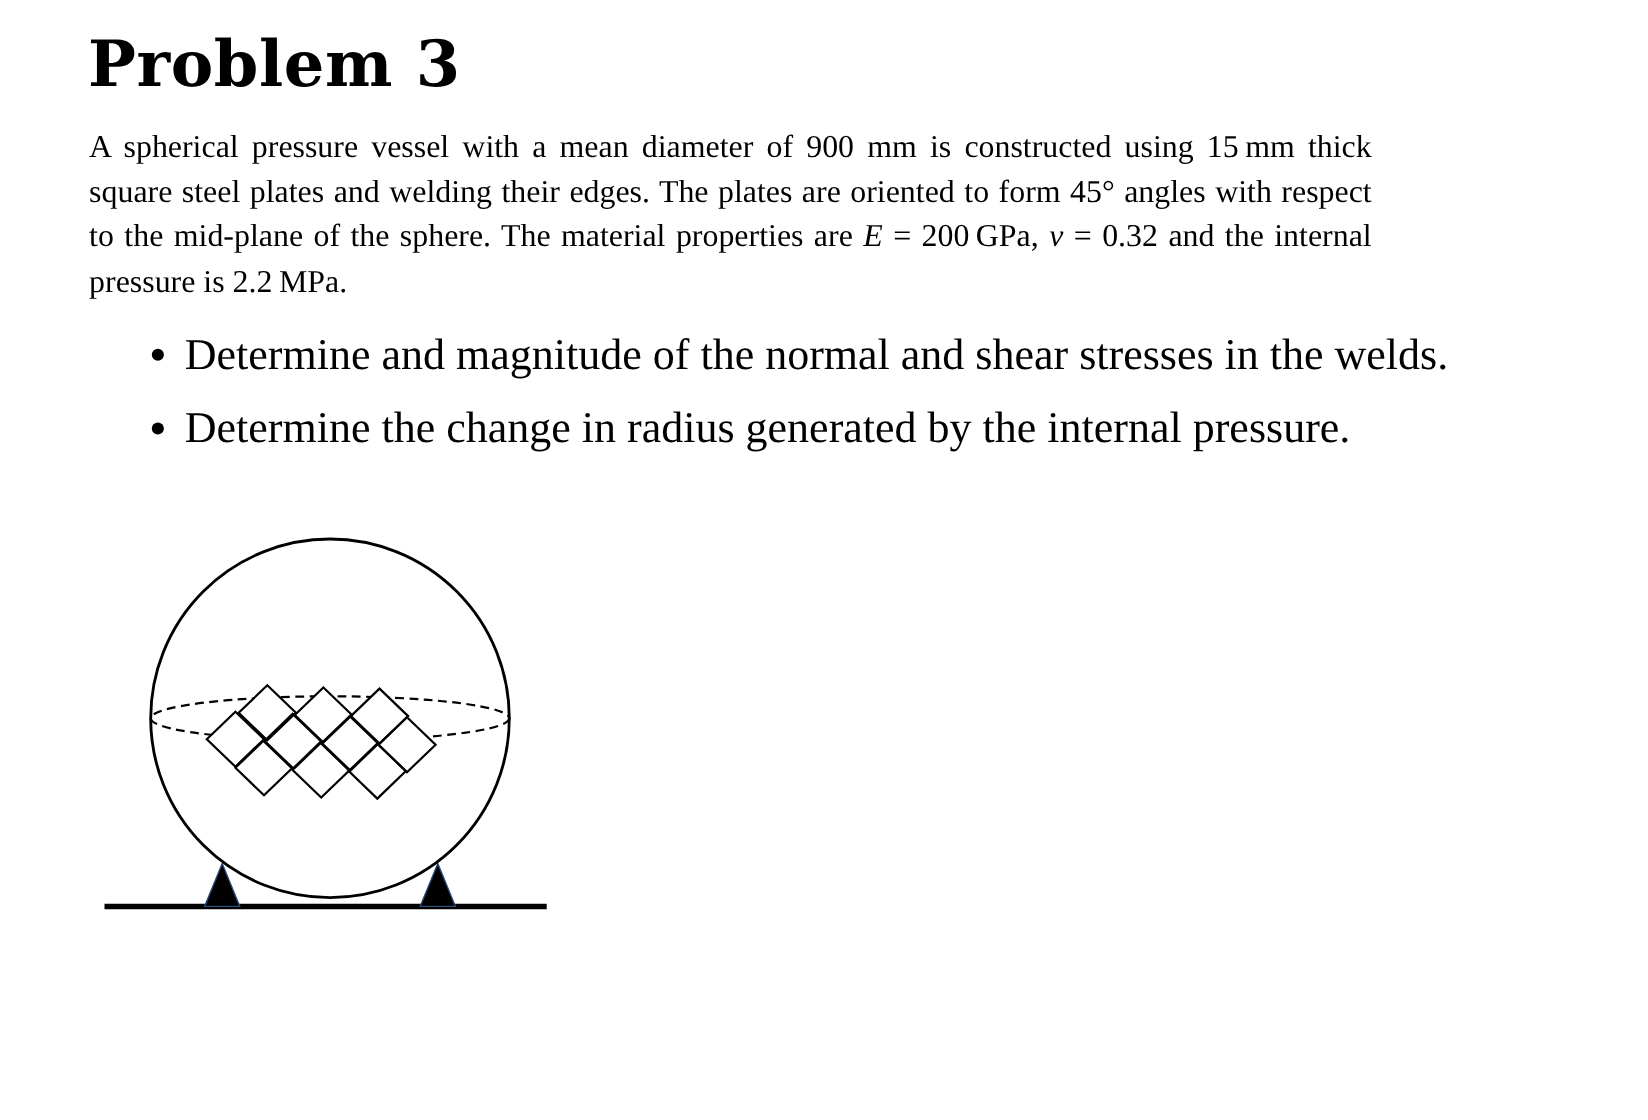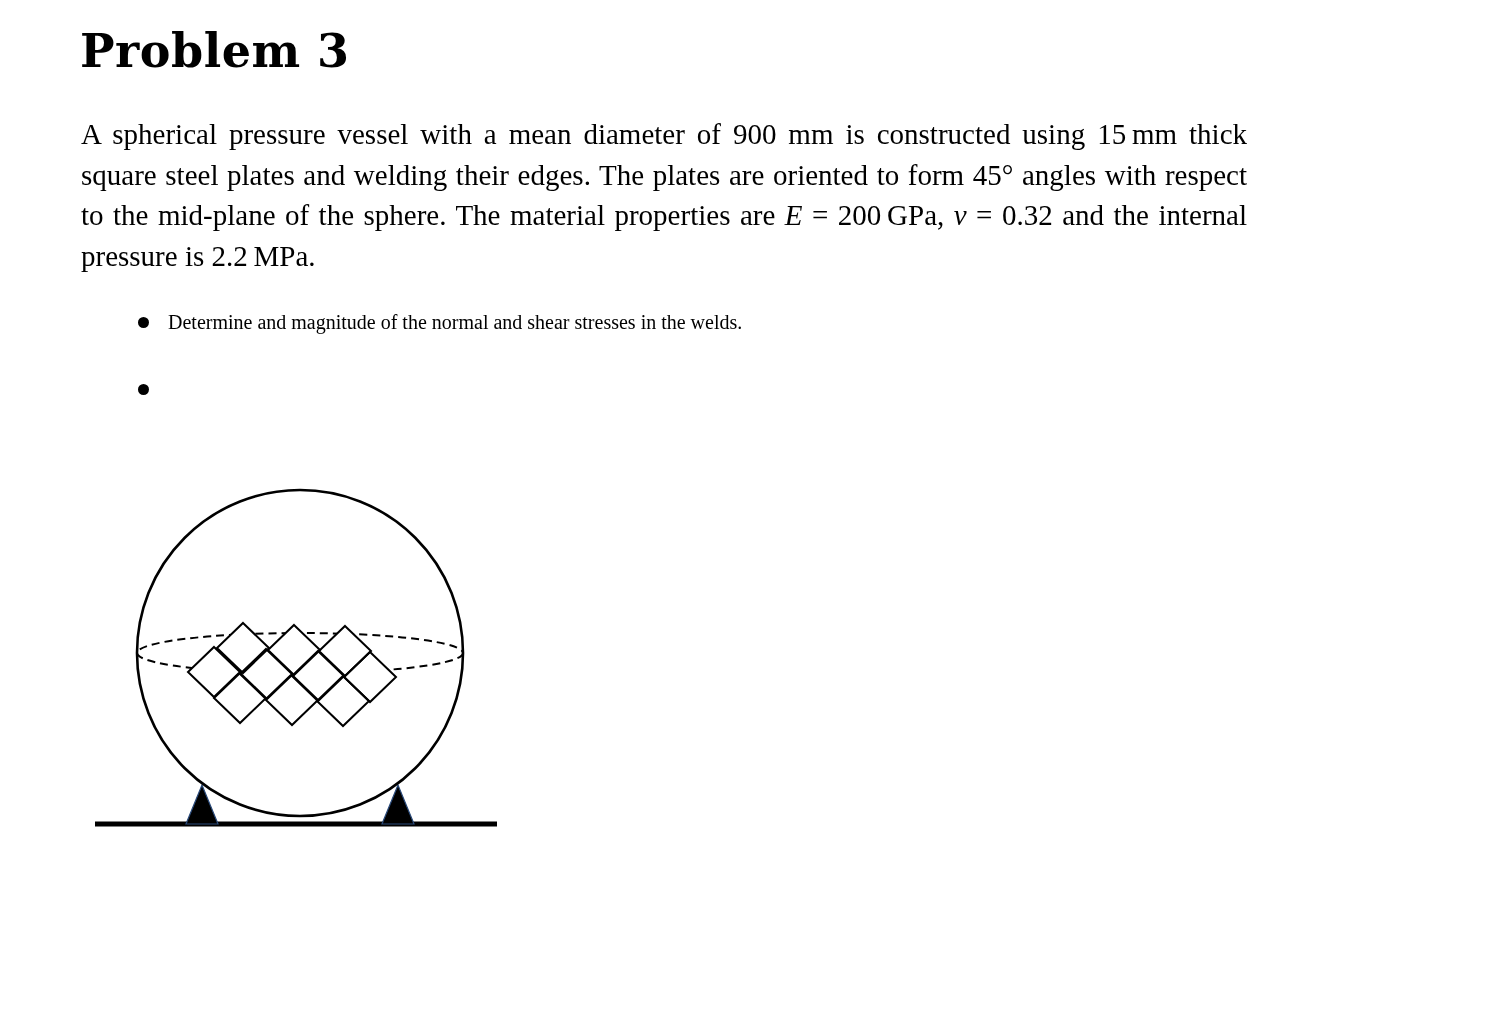--- a/index.html
+++ b/index.html
@@ -4,35 +4,35 @@
   <style>
     html, body { margin: 0; padding: 0; background: #ffffff; }
     body {
       width: 1498px; height: 1018px; position: relative; overflow: hidden;
       font-family: "DejaVu Serif", "Liberation Serif", serif;
       color: #000;
     }
     .title {
       position: absolute; left: 80px; top: 24px;
       font-family: "DejaVu Serif", serif;
-      font-weight: bold; font-size: 46px; letter-spacing: 0.5px;
+      font-weight: bold; font-size: 58px; letter-spacing: 0.5px;
       margin: 0;
     }
     .para {
       position: absolute; left: 81px; top: 114px; width: 1166px;
       font-family: "Liberation Serif", serif;
       font-size: 29px; line-height: 40.7px;
       text-align: justify; text-align-last: left;
       margin: 0;
     }
     .para .math { font-style: italic; }
     .list {
       position: absolute; left: 135px; top: 300px; margin: 0; padding: 0;
       list-style: none;
-      font-family: "Liberation Serif", serif; font-size: 20px;
+      font-family: "Liberation Serif", serif; font-size: 40px;
     }
     .list li { position: relative; padding-left: 33px; height: 67px; line-height: 44px; }
     .list li .bullet {
       position: absolute; left: 3px; top: 17px; width: 11px; height: 11px;
       background: #000; border-radius: 50%;
     }
     svg.figure { position: absolute; left: 0; top: 0; }
   </style>
 </head>
 <body>
@@ -46,20 +46,21 @@
   <span>properties are </span><span class="math">E</span><span> = 200 GPa, </span><span class="math">ν</span><span> = 0.32 and the internal pressure is 2.2 MPa.</span>
 </p>
 
 <ul class="list">
   <li>
     <span class="bullet"></span>
     <span>Determine and magnitude of the normal and shear stresses in the welds.</span>
   </li>
   <li>
     <span class="bullet"></span>
+    <span>Determine the change in radius generated by the internal pressure.</span>
   </li>
 </ul>
 
 <svg class="figure" width="1498" height="1018" viewBox="0 0 1498 1018">
 
   <line id="ground" stroke="#000" stroke-width="5" x1="95" x2="497" y1="824" y2="824"></line>
 
   <g id="supports">
       <polygon points="202,785 186,824 218,824" fill="#000" stroke="#2a4a7a" stroke-width="1.2"></polygon>
       <polygon points="398,785 382,824 414,824" fill="#000" stroke="#2a4a7a" stroke-width="1.2"></polygon>

